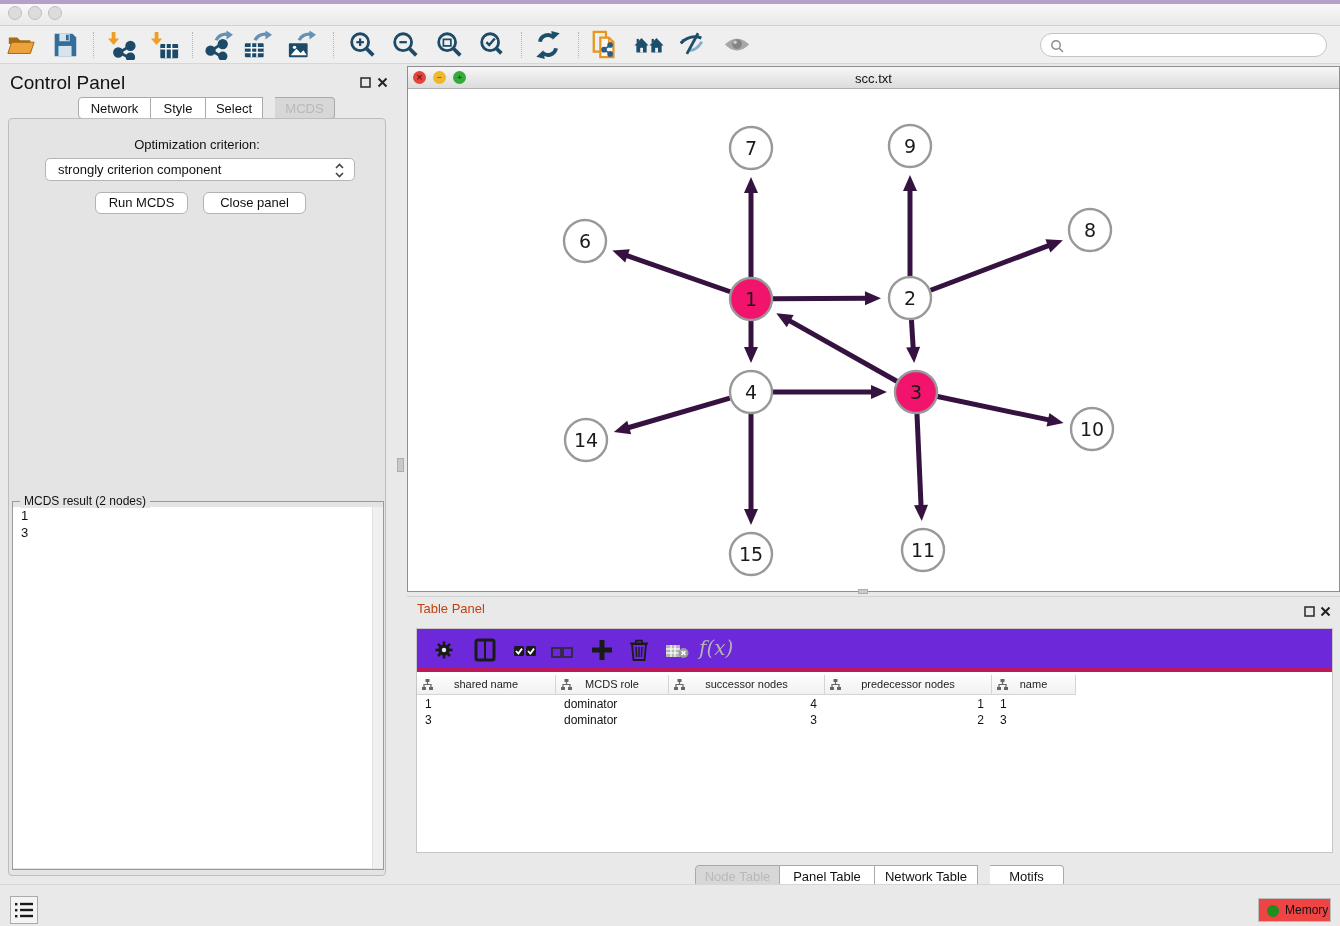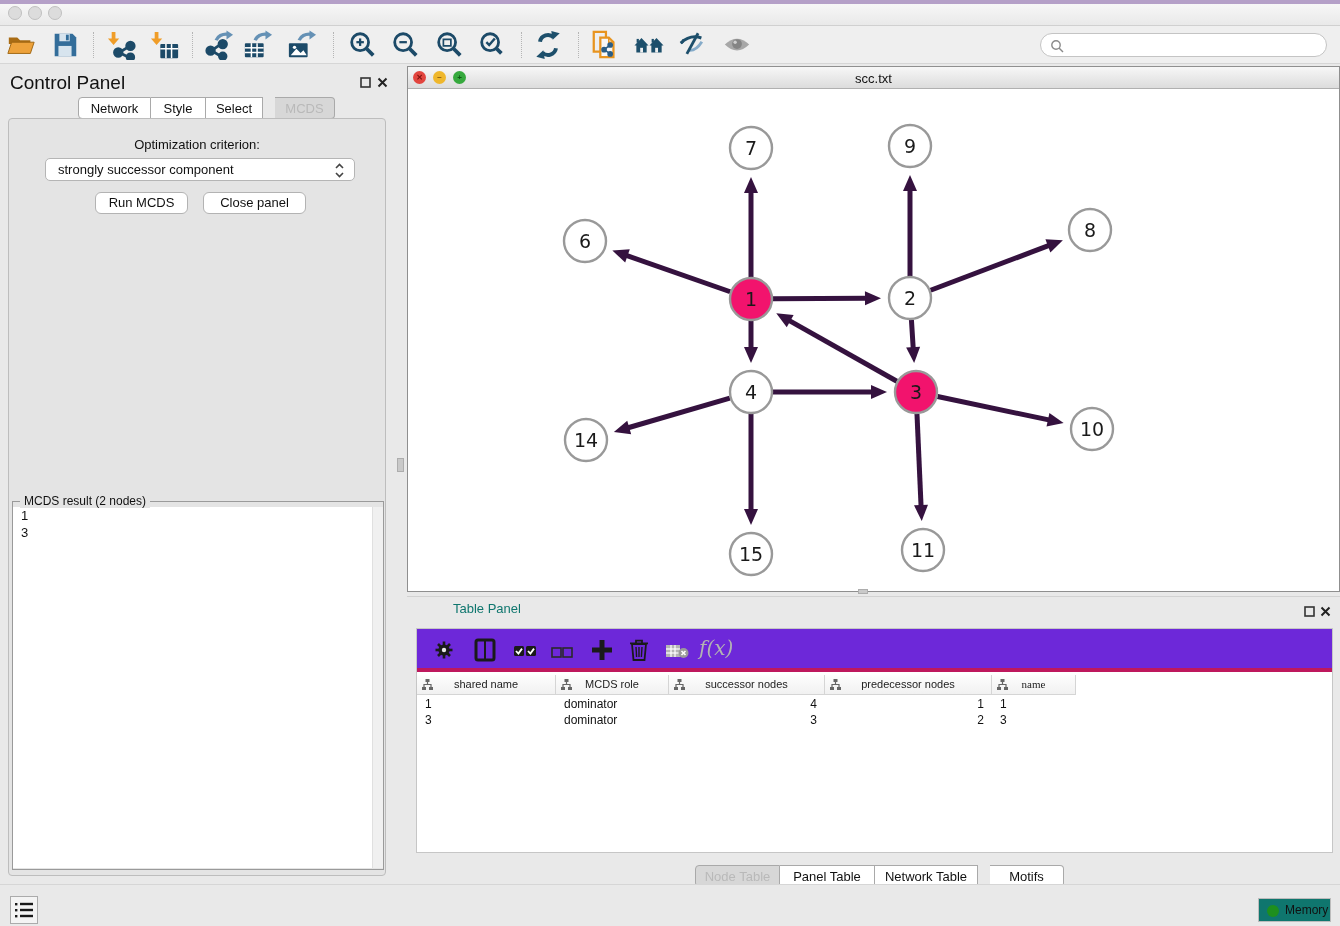--- a/index.html
+++ b/index.html
@@ -30,32 +30,32 @@
   #mcds-box { position:absolute; left:0; top:0; width:372px; height:369px; border:1px solid #9a9a9a; }
   #mcds-inner { position:absolute; left:1px; top:6px; width:369px; height:361px; background:#fff; }
   #mcds-scroll { position:absolute; right:1px; top:6px; width:11px; height:361px; background:#f0f0f0; border-left:1px solid #e0e0e0; }
   .mcds-item { font-size:13px; color:#111; padding-left:8px; line-height:17px; }
   #net-window { left:407px; top:66px; width:933px; height:526px; border:1px solid #8f8f8f; background:#fff; }
   #net-titlebar { position:absolute; left:0; top:0; width:931px; height:22px; background:linear-gradient(#f7f7f7,#dcdcdc); border-bottom:1px solid #b0b0b0; }
   .nt-dot { position:absolute; top:4px; width:13px; height:13px; border-radius:50%; font-size:8px; line-height:13px; text-align:center; font-weight:bold; }
   #net-title { position:absolute; width:100%; text-align:center; top:4px; font-size:13px; color:#111; }
   #graph-svg { position:absolute; left:0; top:23px; }
   #table-panel { left:407px; top:596px; width:933px; height:288px; background:#e9e9e9; border-top:1px solid #d2d2d2; }
-  #tp-title { position:absolute; left:10px; top:4px; font-size:13px; color:#0f766e;margin-left:36px; }
+  #tp-title { position:absolute; left:10px; top:4px; font-size:13px; color:#c2410c; }
   #tp-box { position:absolute; left:9px; top:31px; width:917px; height:225px; background:#fff; border:1px solid #c6c6c6; }
   #tp-toolbar { position:absolute; left:0; top:0; width:915px; height:43px; background:#6d28d9; border-bottom:4px solid #be185d; }
   .tp-icon { position:absolute; top:10px; }
   .th-row { position:absolute; left:0; top:46px; height:20px; display:flex; }
   .th-cell { height:20px; border-right:1px solid #d5d5d5; border-bottom:1px solid #d5d5d5; background:linear-gradient(#fdfdfd,#f1f1f1); position:relative; font-size:11px; color:#222; text-align:center; line-height:19px; }
   .td-row { position:absolute; left:0; height:16px; display:flex; }
   .td-cell { height:16px; font-size:12px; color:#111; line-height:15px; padding:0 8px; }
   #tp-tabs { position:absolute; left:288px; top:268px; display:flex; }
   #statusbar { left:0; top:884px; width:1340px; height:42px; background:#e9e9e9; border-top:1px solid #d6d6d6; }
   #list-btn { position:absolute; left:10px; top:11px; width:28px; height:28px; background:#f4f4f4; border:1px solid #ababab; }
-  #memory-btn { position:absolute; right:9px; top:13px; width:73px; height:24px; background:#0f766e; border:1px solid #bcbcbc; font-size:12px; color:#111; }
+  #memory-btn { position:absolute; right:9px; top:13px; width:73px; height:24px; background:#ef4444; border:1px solid #bcbcbc; font-size:12px; color:#111; }
   #memory-btn .dot { position:absolute; left:8px; top:6px; width:12px; height:12px; border-radius:50%; background:#1e8f1e; }
   #memory-btn .lbl { position:absolute; left:26px; top:4px; }
   .grip { position:absolute; background:#c9c9c9; border:1px solid #adadad; }
 </style>
 </head>
 <body>
 
 <div class="abs" id="purple-strip"></div>
 <div class="abs" id="titlebar">
   <div class="tl-dot" style="left:8px; background:#dcdcdc; border:1px solid #c0c0c0;"></div>
@@ -243,21 +243,21 @@
   </span>
   <div class="tab-row" style="left:78px; top:31px" id="cp-tabs">
       <div class="tab" style="width: 73px;">Network</div>
       <div class="tab" style="width: 55px;">Style</div>
       <div class="tab" style="width: 57px;">Select</div>
       <div class="tab inactive-look" style="width: 60px;">MCDS</div>
     </div>
   <div class="abs" id="cp-content"></div>
   <div class="abs" id="opt-label">Optimization criterion:</div>
   <div class="abs" id="criterion-select">
-    <span>strongly successor component</span>
+    <span>strongly criterion component</span>
     <span class="updown">
       <svg width="9" height="15" viewBox="0 0 9 15">
           <path d="M1 5 L4.5 1.5 L8 5" fill="none" stroke="#444" stroke-width="1.6"></path>
           <path d="M1 10 L4.5 13.5 L8 10" fill="none" stroke="#444" stroke-width="1.6"></path>
         </svg>
     </span>
   </div>
   <div class="btn" style="left:95px; top:126px; width:93px">Run MCDS</div>
   <div class="btn" style="left:203px; top:126px; width:103px">Close panel</div>
   <div class="abs" id="mcds-result">
@@ -441,21 +441,21 @@
             <path d="M5.5 3 v2 M2 8 V5.5 h7 V8" stroke="#666" fill="none" stroke-width="1.2"></path>
           </svg><span>successor nodes</span></div>
         <div class="th-cell" style="width: 167px;"><svg width="11" height="11" viewBox="0 0 11 11" style="position:absolute;left:5px;top:4px">
             <g fill="#666">
               <rect x="3.5" y="0" width="4" height="3"></rect>
               <rect x="0" y="8" width="4" height="3"></rect>
               <rect x="7" y="8" width="4" height="3"></rect>
             </g>
             <path d="M5.5 3 v2 M2 8 V5.5 h7 V8" stroke="#666" fill="none" stroke-width="1.2"></path>
           </svg><span>predecessor nodes</span></div>
-        <div class="th-cell" style="width: 84px; font-family: Liberation Serif, serif;"><svg width="11" height="11" viewBox="0 0 11 11" style="position:absolute;left:5px;top:4px">
+        <div class="th-cell" style="width: 84px;"><svg width="11" height="11" viewBox="0 0 11 11" style="position:absolute;left:5px;top:4px">
             <g fill="#666">
               <rect x="3.5" y="0" width="4" height="3"></rect>
               <rect x="0" y="8" width="4" height="3"></rect>
               <rect x="7" y="8" width="4" height="3"></rect>
             </g>
             <path d="M5.5 3 v2 M2 8 V5.5 h7 V8" stroke="#666" fill="none" stroke-width="1.2"></path>
           </svg><span>name</span></div>
       </div>
     <div id="table-rows">
         <div class="td-row" style="top: 68px;">

